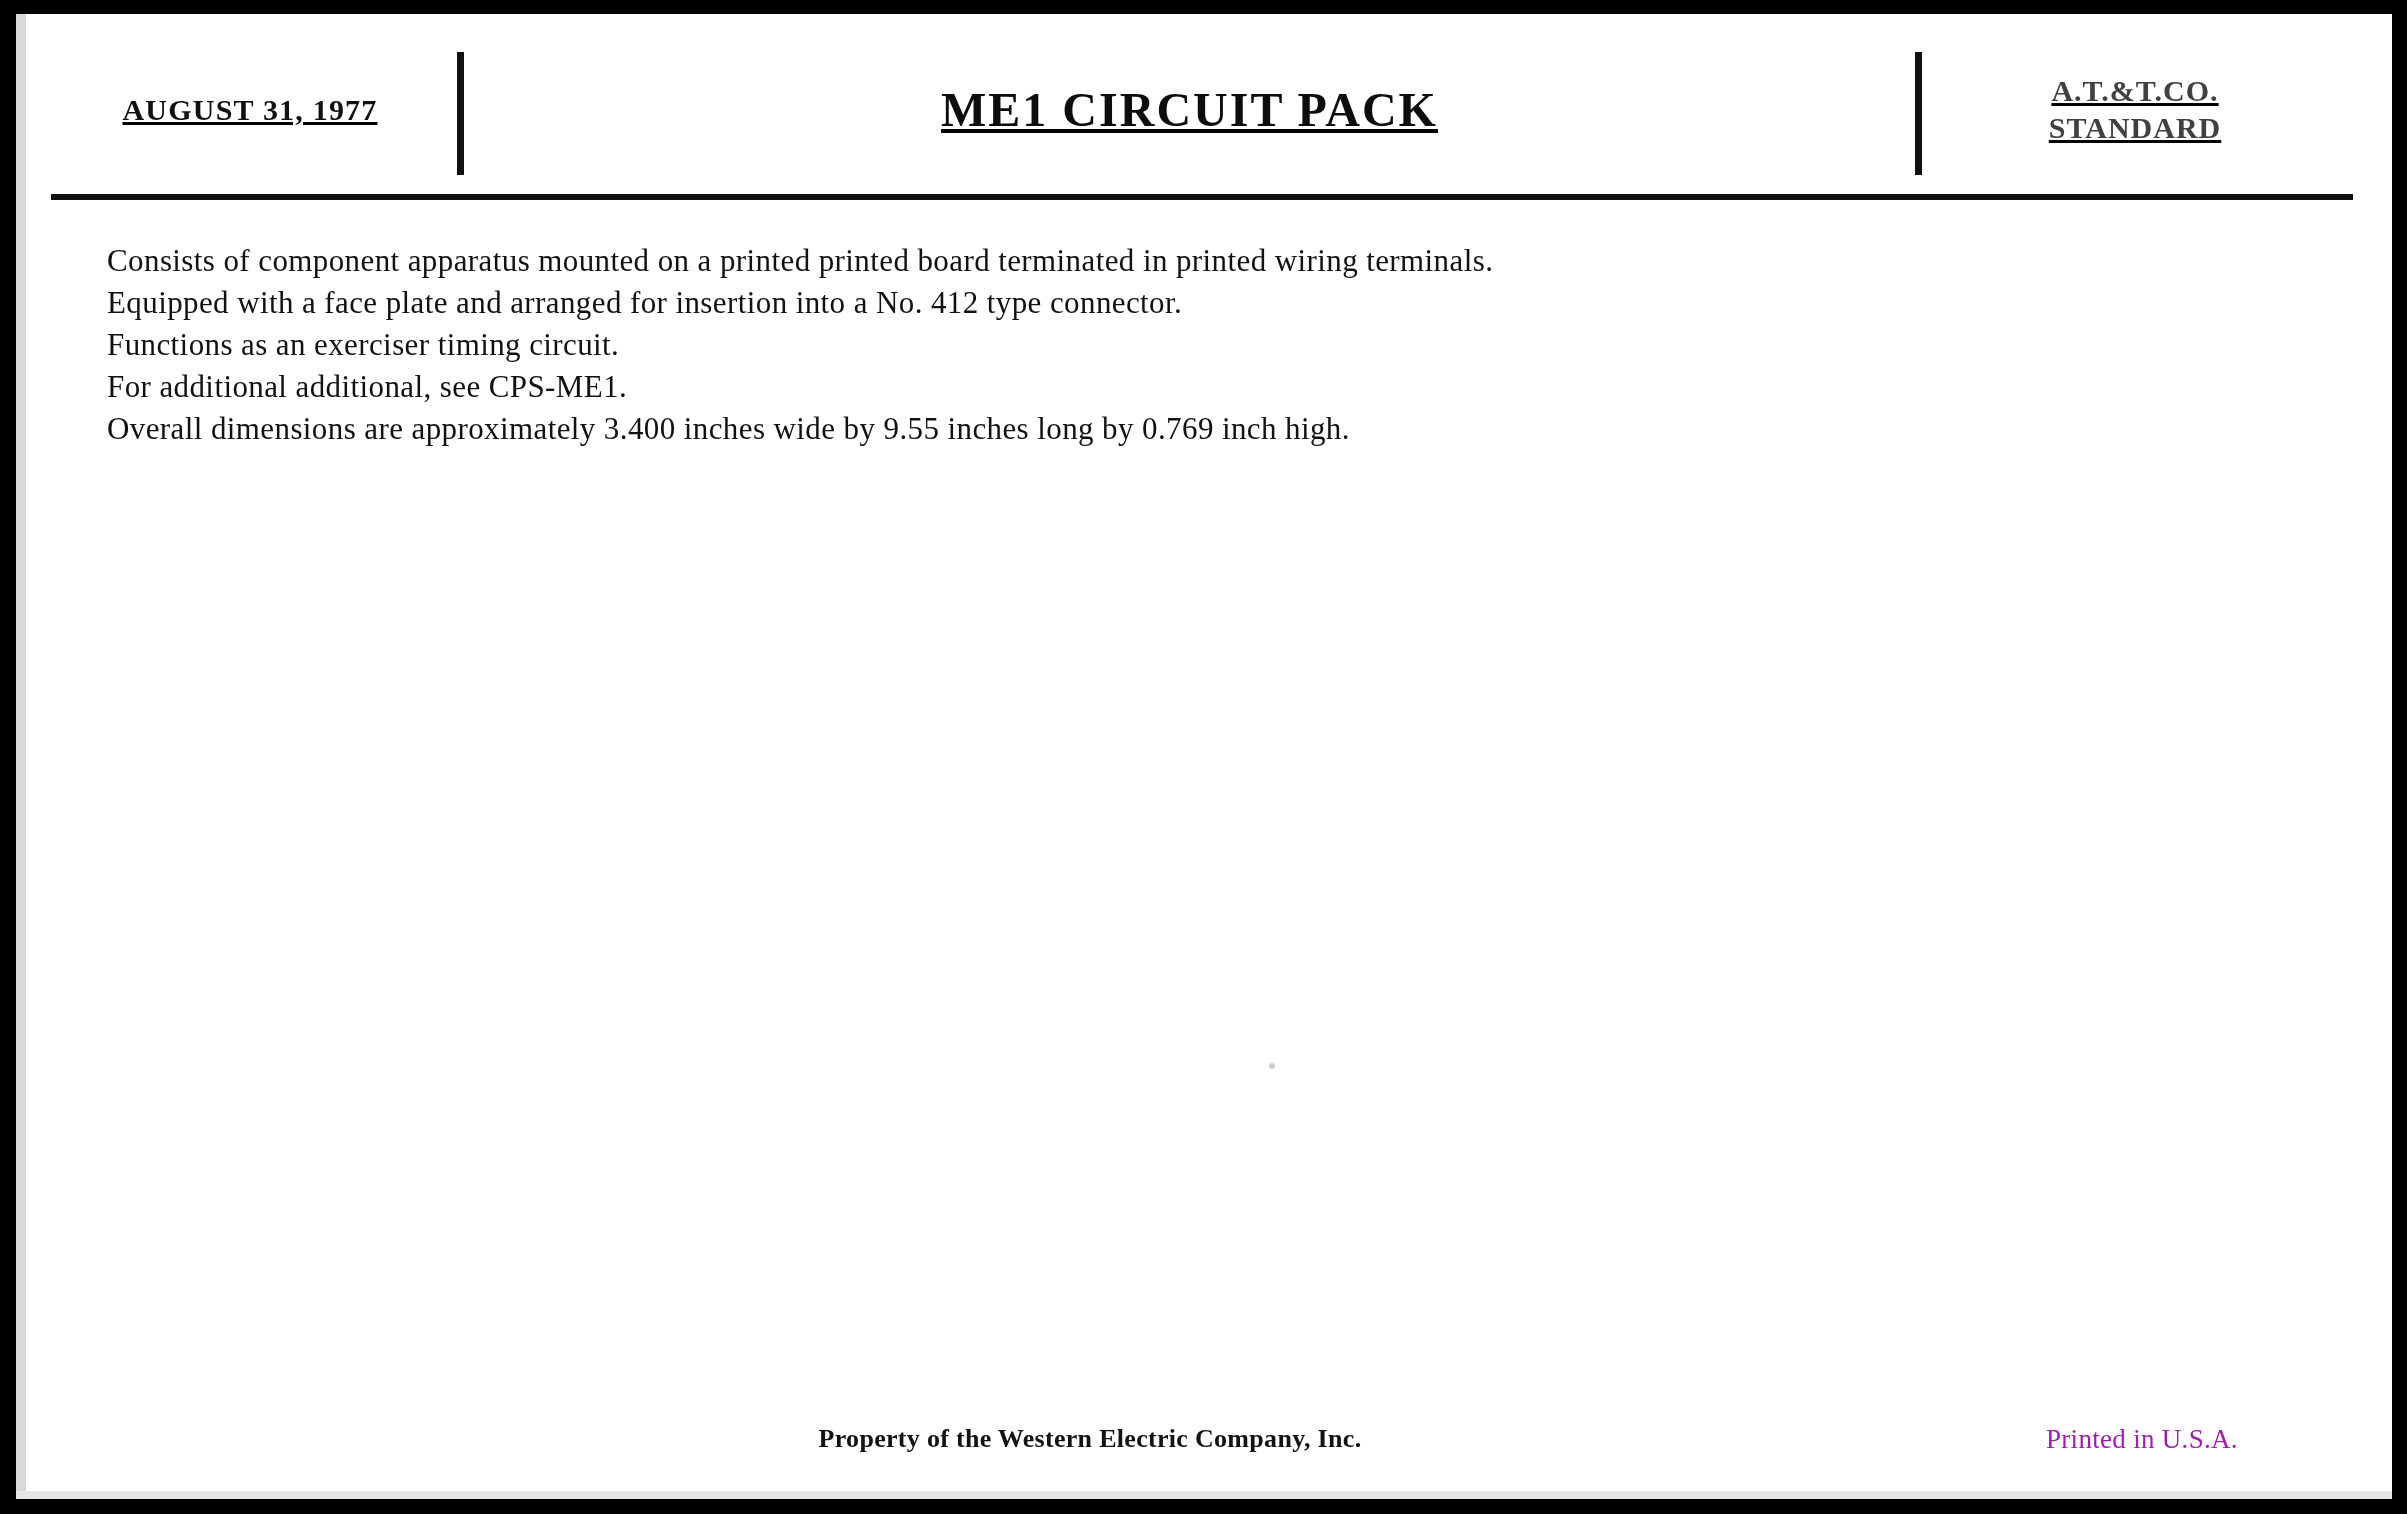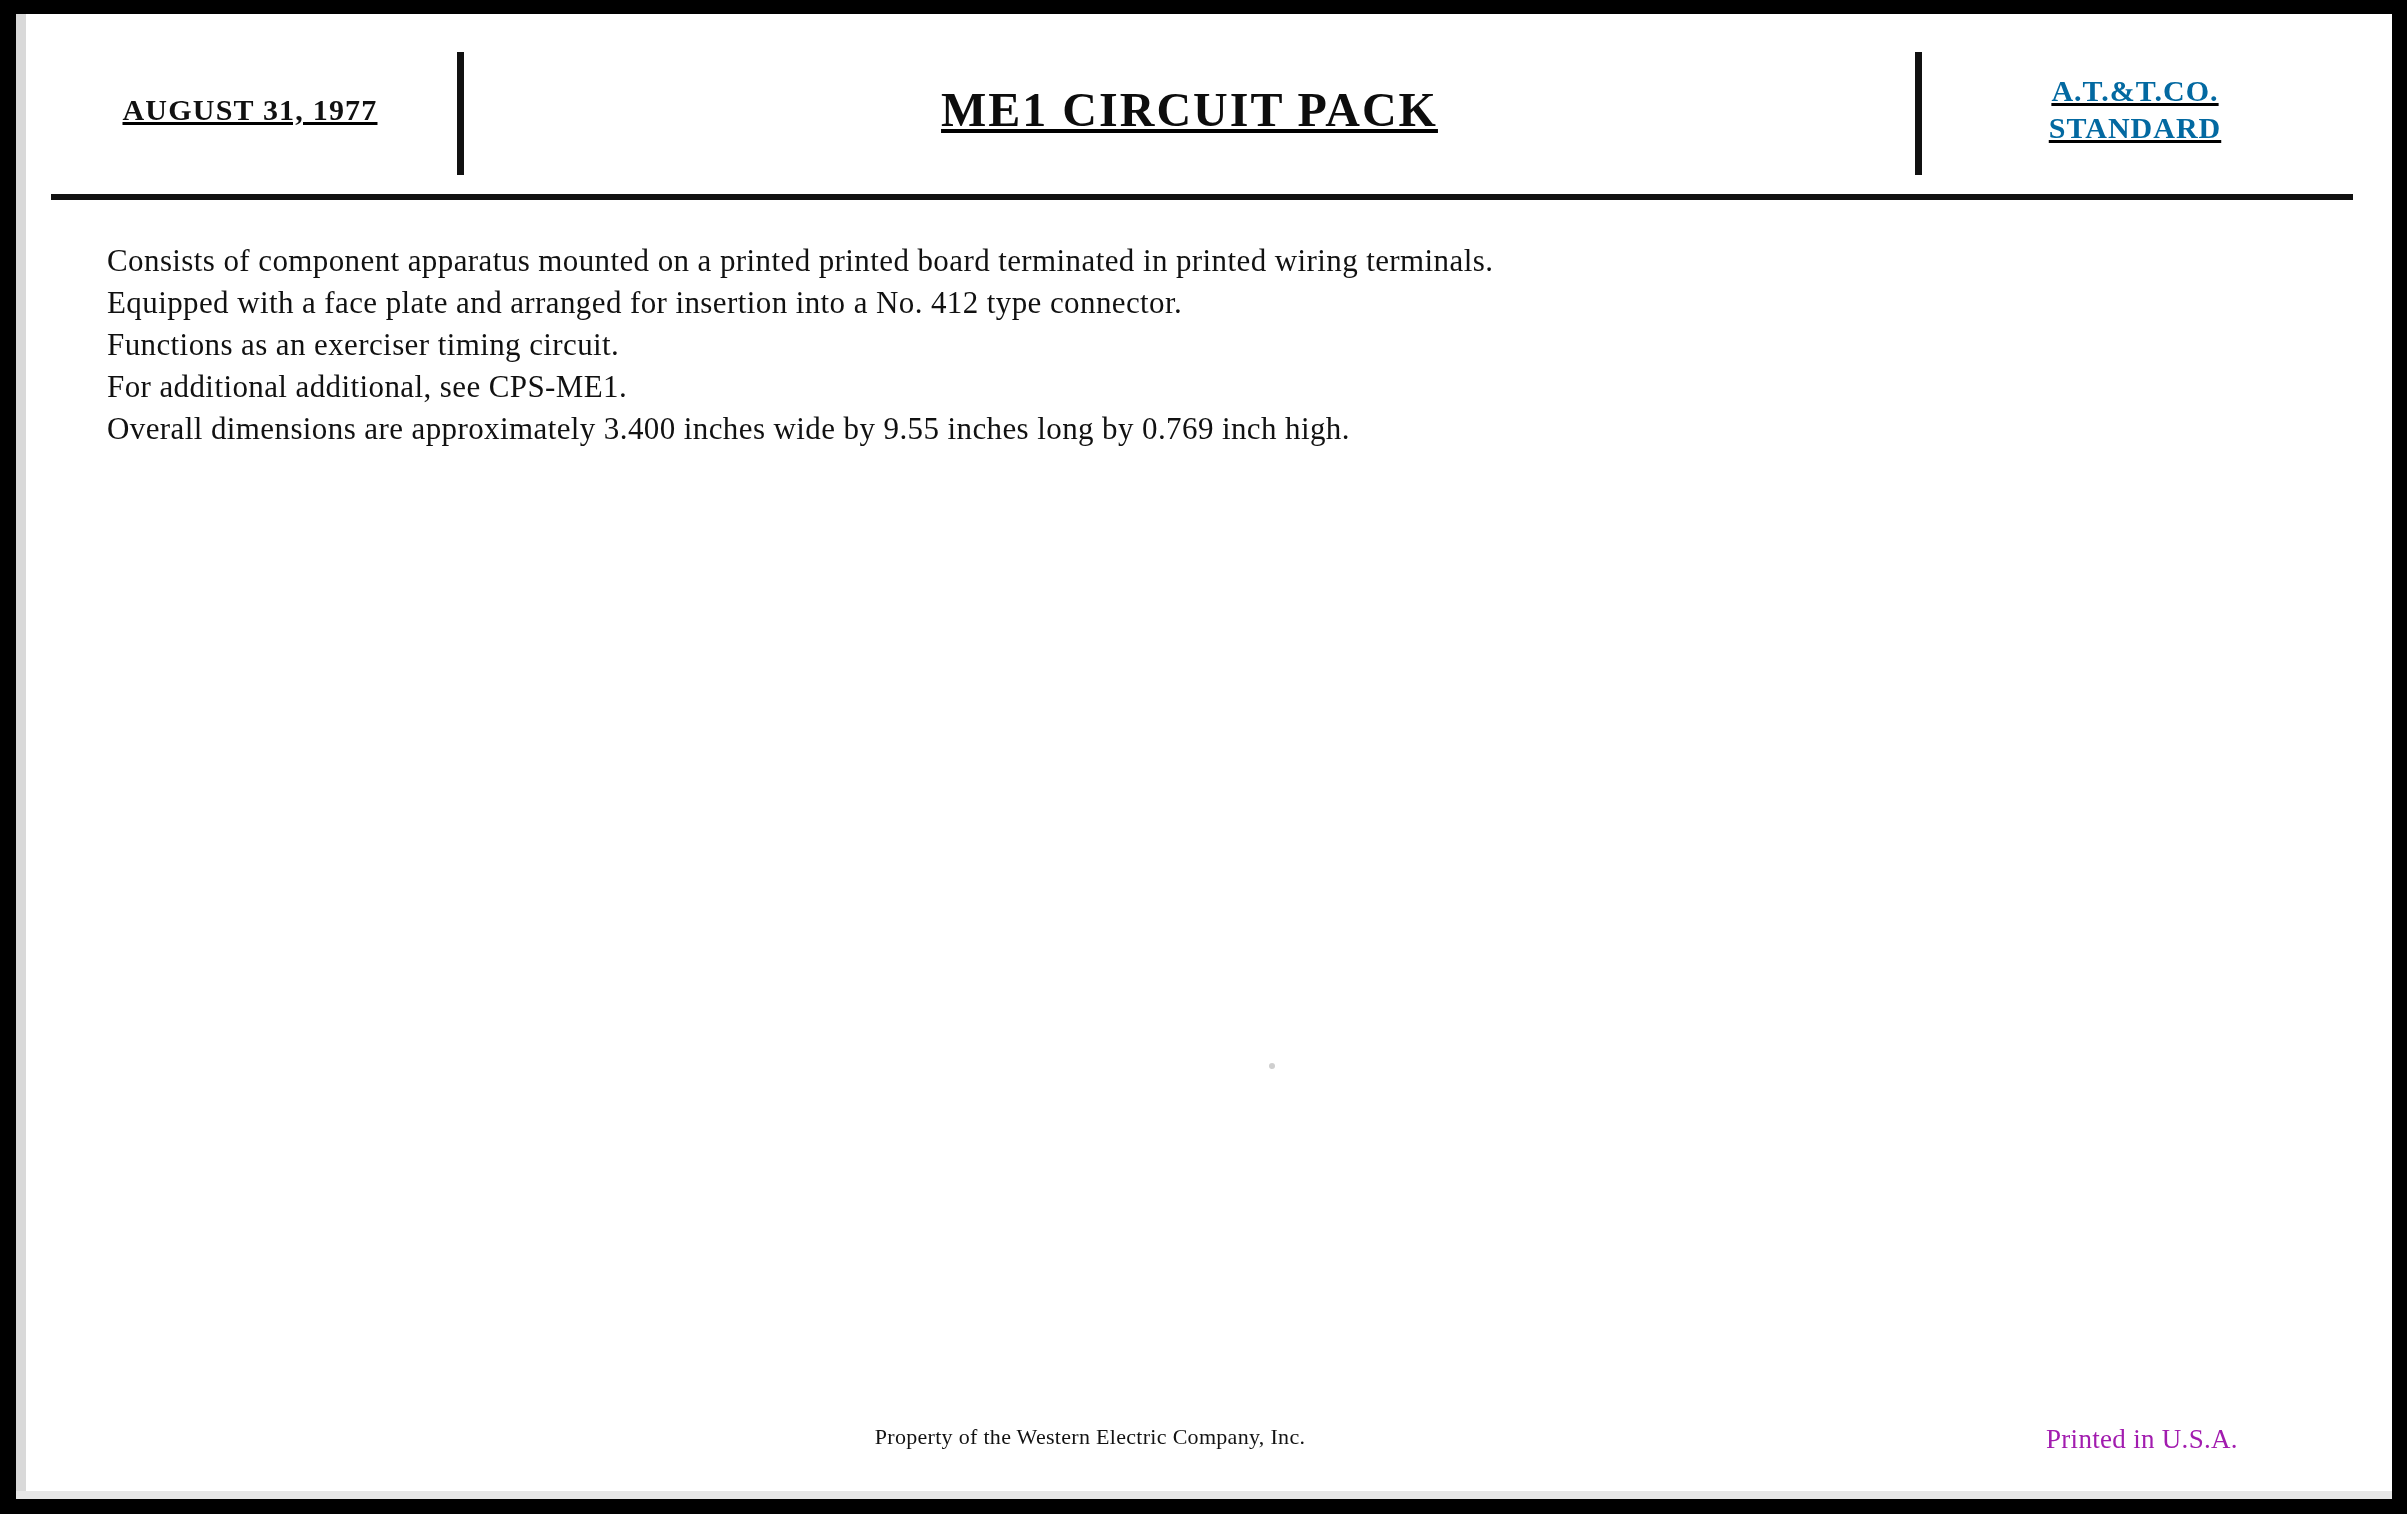--- a/index.html
+++ b/index.html
@@ -99,21 +99,21 @@
     flex-direction: column;
     align-items: center;
     justify-content: center;
     line-height: 1.22;
   }
   .header-std-line {
     font-family: "Liberation Serif", serif;
     font-weight: bold;
     font-size: 30px;
     letter-spacing: 1px;
-    color: #0369a1;
+    color: #404040;
     white-space: nowrap;
   }
   .header-rule {
     position: absolute;
     left: 35px;
     top: 180px;
     width: 2302px;
     height: 6px;
     background: #111111;
   }
@@ -148,22 +148,22 @@
   
   .footer-center {
     position: absolute;
     left: 0;
     top: 1410px;
     width: 2376px;
     text-align: center;
   }
   .footer-center-text {
     font-family: "Liberation Serif", serif;
-    font-weight: normal;
-    font-size: 22px;
+    font-weight: bold;
+    font-size: 26px;
     color: #131313;
     letter-spacing: 0.3px;
     margin-left: -228px;
   }
   .footer-right {
     position: absolute;
     left: 2030px;
     top: 1410px;
     width: 297px;
     text-align: left;

